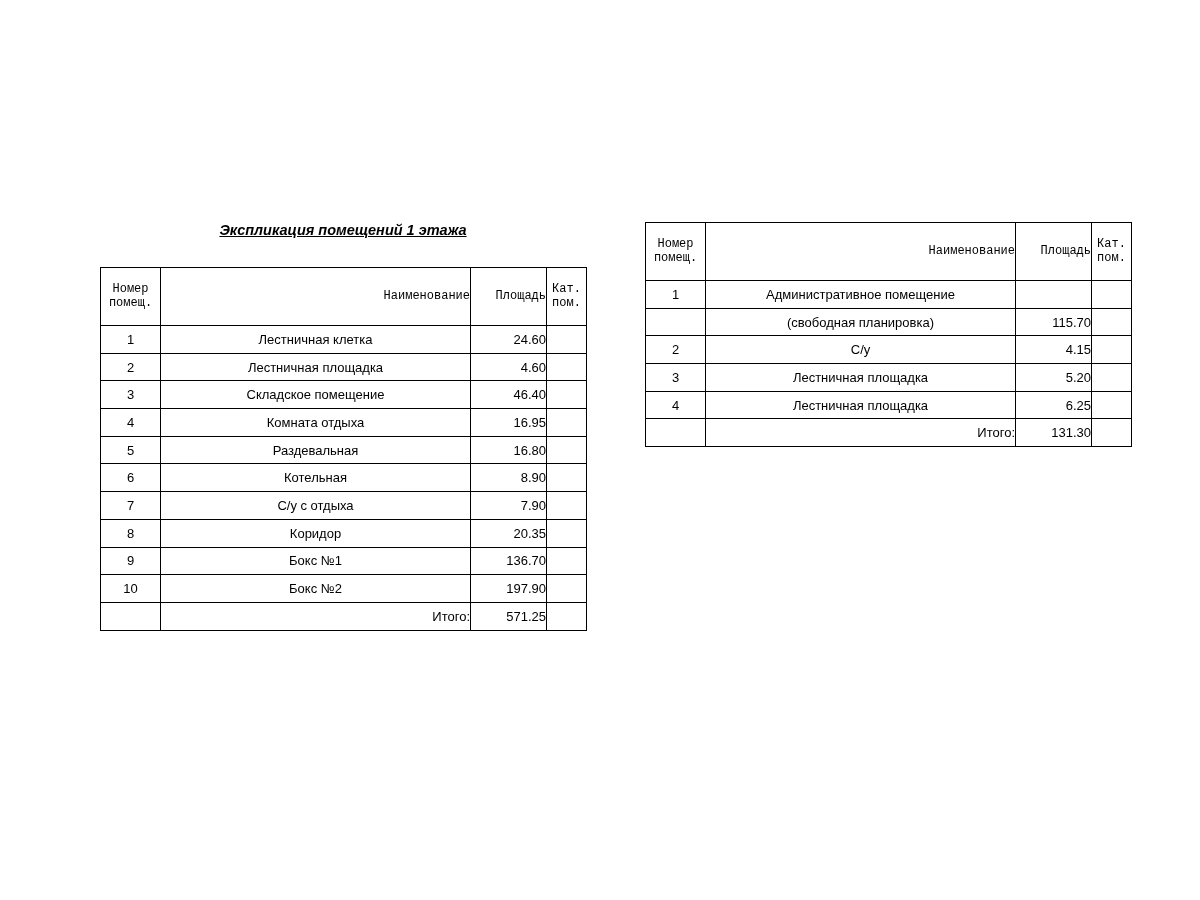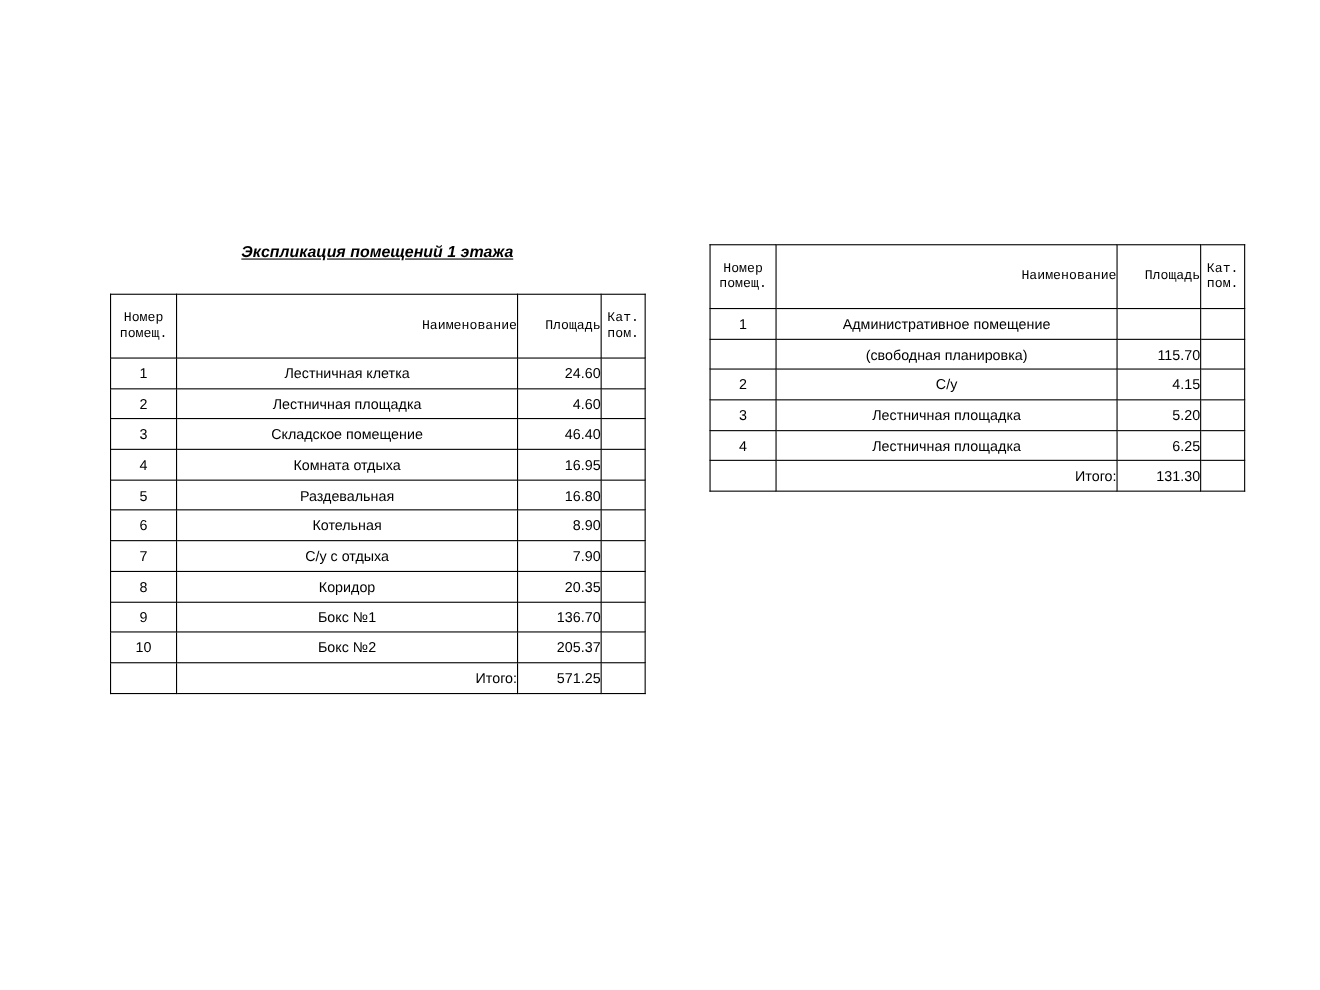--- a/index.html
+++ b/index.html
@@ -178,21 +178,21 @@
         </tr>
         <tr>
           <td class="c-num">9</td>
           <td class="c-name">Бокс №1</td>
           <td class="c-area">136.70</td>
           <td class="c-cat"></td>
         </tr>
         <tr>
           <td class="c-num">10</td>
           <td class="c-name">Бокс №2</td>
-          <td class="c-area">205.37</td>
+          <td class="c-area">197.90</td>
           <td class="c-cat"></td>
         </tr>
         <tr>
           <td class="c-num"></td>
           <td class="total-label">Итого:</td>
           <td class="c-area">571.25</td>
           <td class="c-cat"></td>
         </tr>
       </tbody>
     </table>

